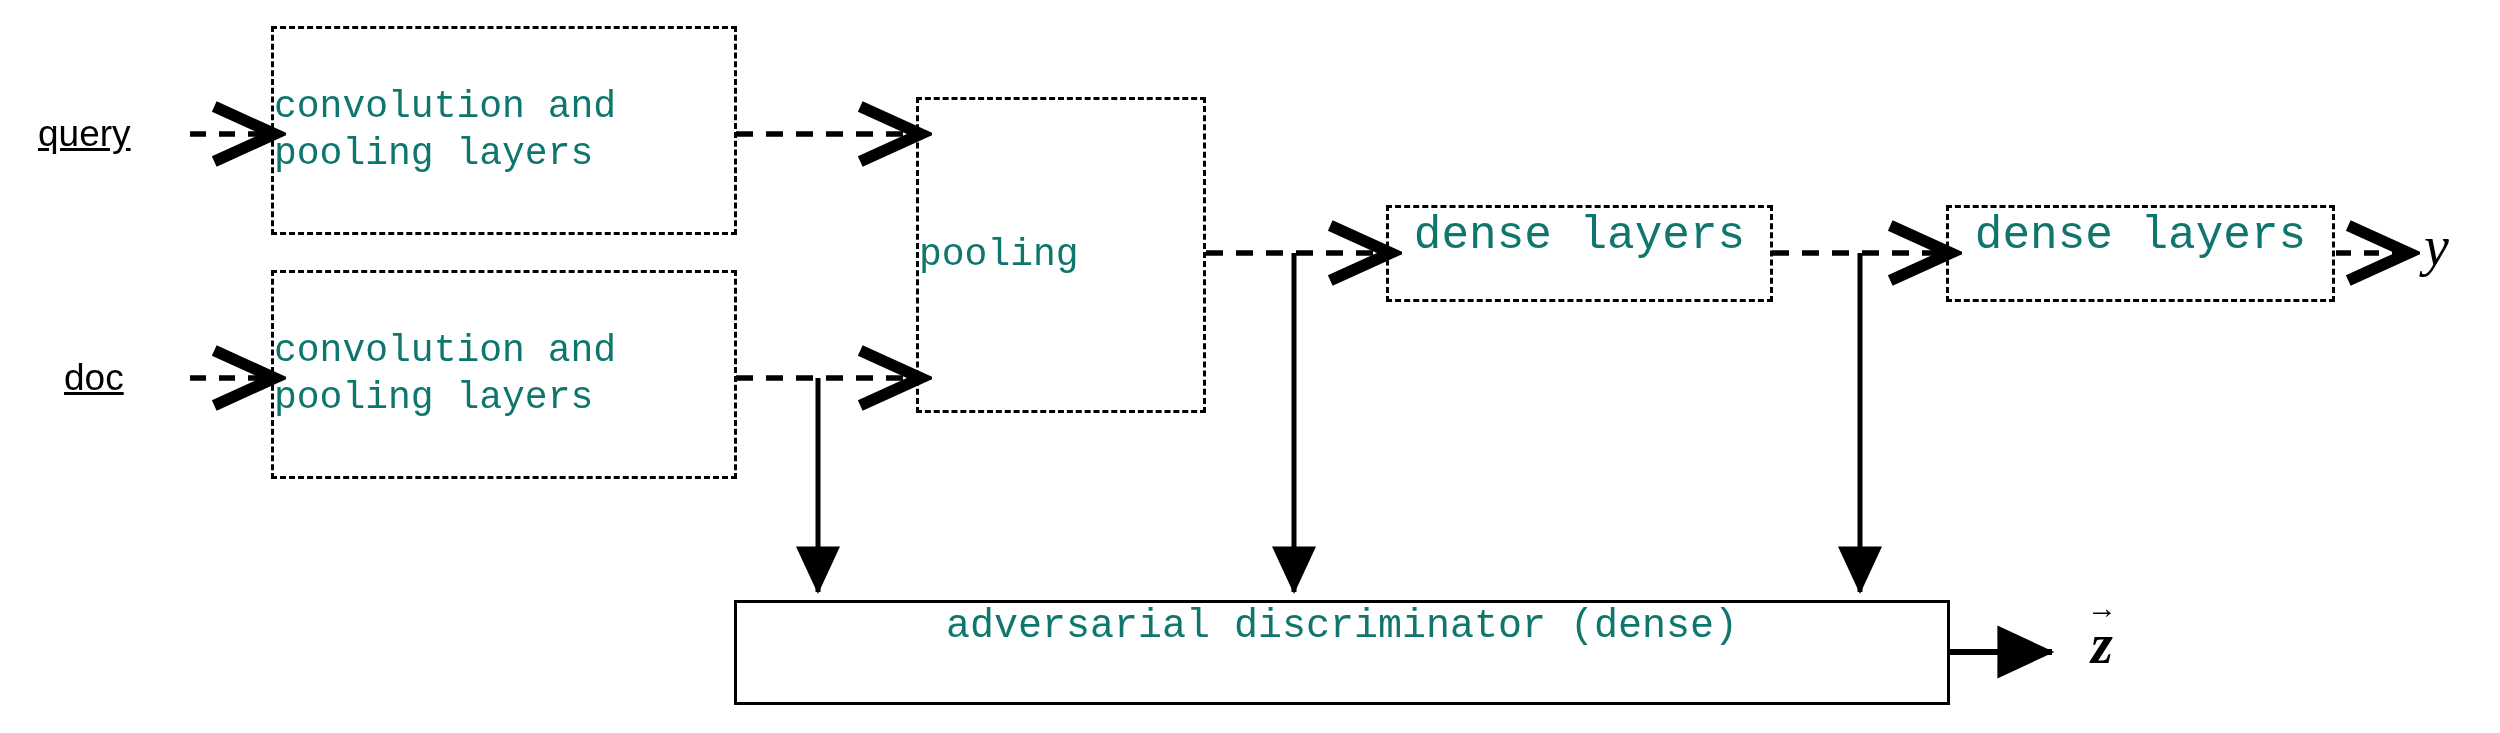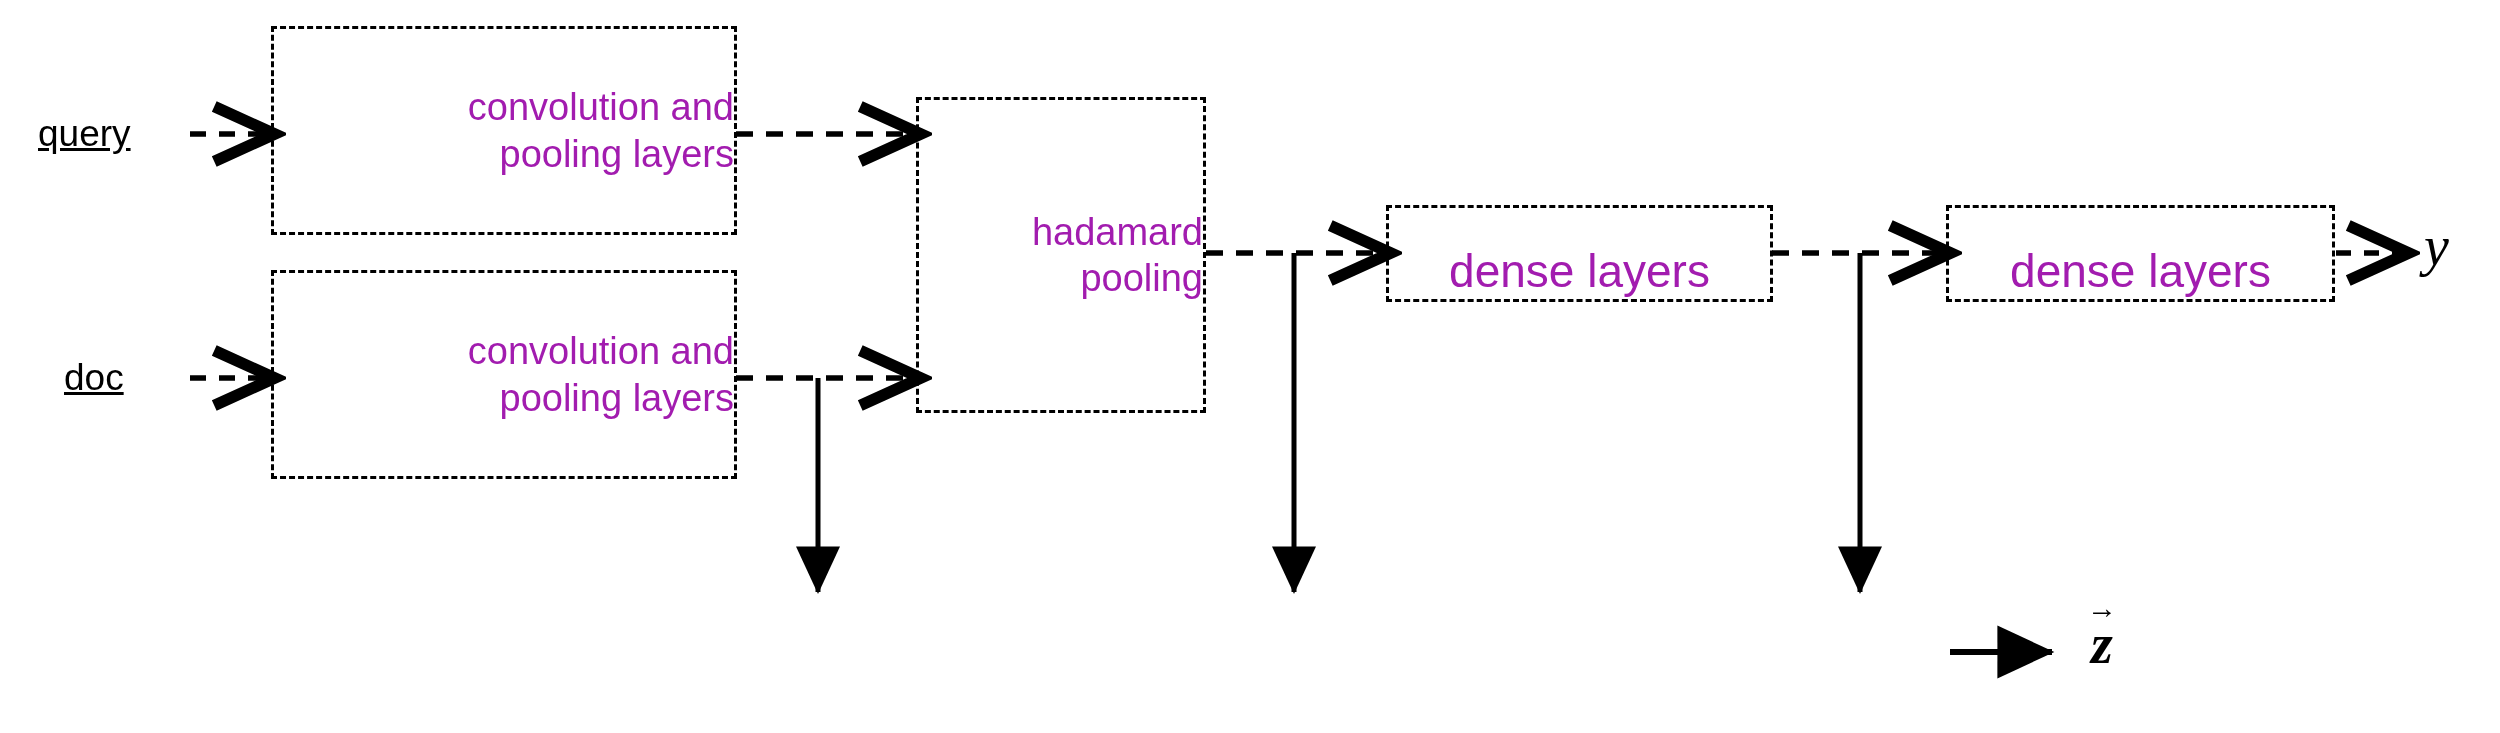--- a/index.html
+++ b/index.html
@@ -1,22 +1,22 @@
 <!DOCTYPE html>
 <html><head>
 <meta charset="utf-8">
 <style>
   html,body{margin:0;padding:0;background:#ffffff;}
   body{width:2500px;height:733px;position:relative;overflow:hidden;
        font-family:"Liberation Sans","DejaVu Sans",sans-serif;color:#000;}
   #stage{position:absolute;left:0;top:0;width:2500px;height:733px;}
   svg#wires{position:absolute;left:0;top:0;width:2500px;height:733px;}
 
-  .node{position:absolute;box-sizing:border-box;display:flex;align-items:flex-end;
-        justify-content:center;text-align:center;line-height:1.22;color:#a21caf;}
+  .node{position:absolute;box-sizing:border-box;display:flex;align-items:flex-start;
+        justify-content:center;text-align:center;line-height:1.22;color:#0f766e;font-family:Liberation Mono, monospace;}
   .dashed{border:3px dashed #000;background:transparent;}
   .solid{border:3.5px solid #000;background:transparent;}
 
   .lbl-io{position:absolute;font-size:37px;color:#000;white-space:nowrap;text-decoration:underline;}
 
   .mathout{position:absolute;font-family:"Liberation Serif","DejaVu Serif",serif;
            font-style:italic;font-size:56px;color:#000;white-space:nowrap;line-height:1;}
   .vecwrap{position:absolute;display:inline-block;text-align:center;line-height:1;}
   .vecbar{display:block;font-size:30px;height:16px;line-height:16px;}
   .vecsym{display:block;font-family:"Liberation Serif","DejaVu Serif",serif;
@@ -94,32 +94,34 @@
     <span>convolution and</span>
     <span>pooling layers</span>
   </div>
 
   <div class="node dashed t-conv" style="left:271px;top:270px;width:466px;height:209px;flex-direction:column;">
     <span>convolution and</span>
     <span>pooling layers</span>
   </div>
 
   <div class="node dashed t-had" style="left:916px;top:97px;width:290px;height:316px;flex-direction:column;">
-    <span>hadamard</span>
     <span>pooling</span>
   </div>
 
   <div class="node dashed t-dense" style="left:1386px;top:205px;width:387px;height:97px;">
     <span>dense layers</span>
   </div>
 
   <div class="node dashed t-dense" style="left:1946px;top:205px;width:389px;height:97px;">
     <span>dense layers</span>
   </div>
 
+  <div class="node solid t-disc" style="left:734px;top:600px;width:1216px;height:105px;">
+    <span>adversarial discriminator (dense)</span>
+  </div>
 
   <div class="mathout" style="left:2424px;top:218px;">y</div>
 
   <div class="vecwrap" style="left:2072px;top:600px;width:60px;">
     <span class="vecbar">→</span>
     <span class="vecsym">z</span>
   </div>
 
 </div>
 

